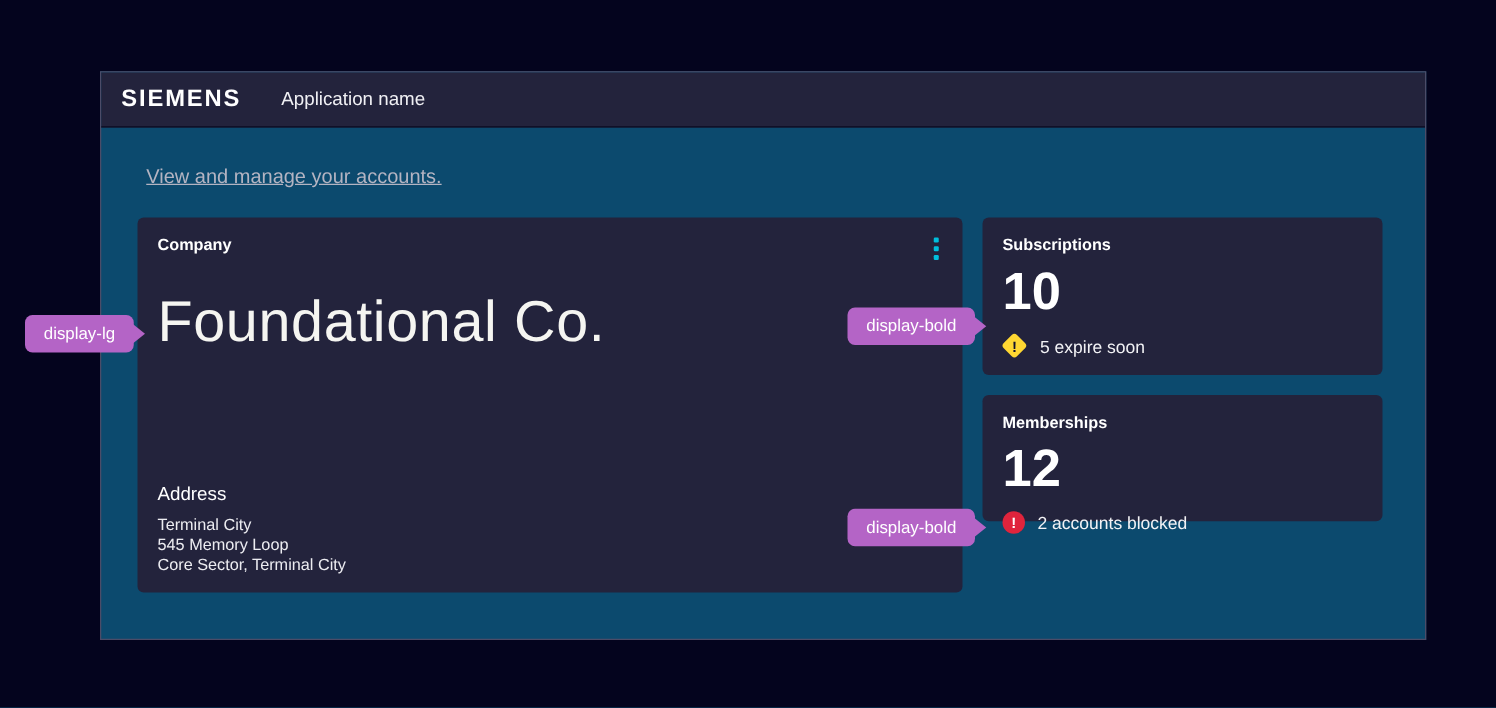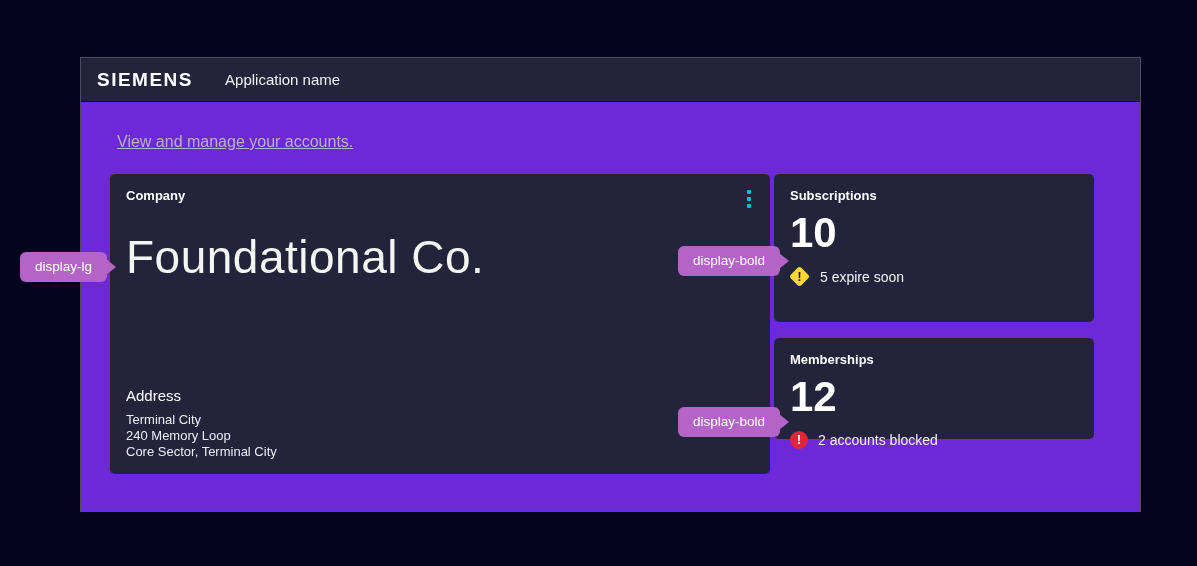--- a/index.html
+++ b/index.html
@@ -12,21 +12,21 @@
     color: #ffffff;
   }
   .canvas { position: absolute; inset: 0; width: 1197px; height: 566px; }
 
   
   .app-frame {
     position: absolute;
     left: 80px; top: 57px;
     width: 1061px; height: 455px;
     border: 1px solid #4c4c68;
-    background: #6d28d9;
+    background: #0c4a6e;
   }
   .app-header {
     height: 44px;
     background: #23233c;
     border-bottom: 1px solid #0b0b22;
     display: flex;
     align-items: center;
     padding: 0 16px;
   }
   .logo {
@@ -51,21 +51,21 @@
   }
   .page-subtitle {
     font-size: 16px;
     margin-left: 7px;
     margin-top: 9px;
     color: #b4b4c2;
     text-decoration: underline;
   }
   .cards-row {
     display: flex;
-    gap: 4px;
+    gap: 16px;
     margin-top: 23px;
     align-items: flex-start;
   }
 
   .card {
     background: #23233c;
     border-radius: 5px;
     padding: 14px 16px;
   }
   .card-label { font-size: 13px; font-weight: bold; color: #ffffff; }
@@ -105,21 +105,21 @@
   .address-heading { font-size: 15px; font-weight: normal; margin-bottom: 8px; }
   .address-line { font-size: 13px; line-height: 16px; color: #ececf1; }
 
   
   .right-col {
     width: 320px;
     display: flex;
     flex-direction: column;
     gap: 16px;
   }
-  .stat-card-subscriptions { height: 148px; }
+  .stat-card-subscriptions { height: 126px; }
   .stat-card-memberships { height: 101px; }
   .stat-value {
     margin-top: 8px;
     font-size: 42px;
     font-weight: bold;
     line-height: 44px;
     color: #ffffff;
   }
   .status-row {
     margin-top: 12px;
@@ -213,21 +213,21 @@
             <div class="kebab">
               <span></span>
                 <span></span>
                 <span></span>
             </div>
           </div>
           <div class="company-name">Foundational Co.</div>
           <div class="address-block">
             <div class="address-heading">Address</div>
             <div class="address-line">Terminal City</div>
-            <div class="address-line">240 Memory Loop</div>
+            <div class="address-line">545 Memory Loop</div>
             <div class="address-line">Core Sector, Terminal City</div>
           </div>
         </div>
 
         <div class="right-col">
 
           <div class="card stat-card-subscriptions">
             <div class="card-label">Subscriptions</div>
             <div class="stat-value">10</div>
             <div class="status-row">

